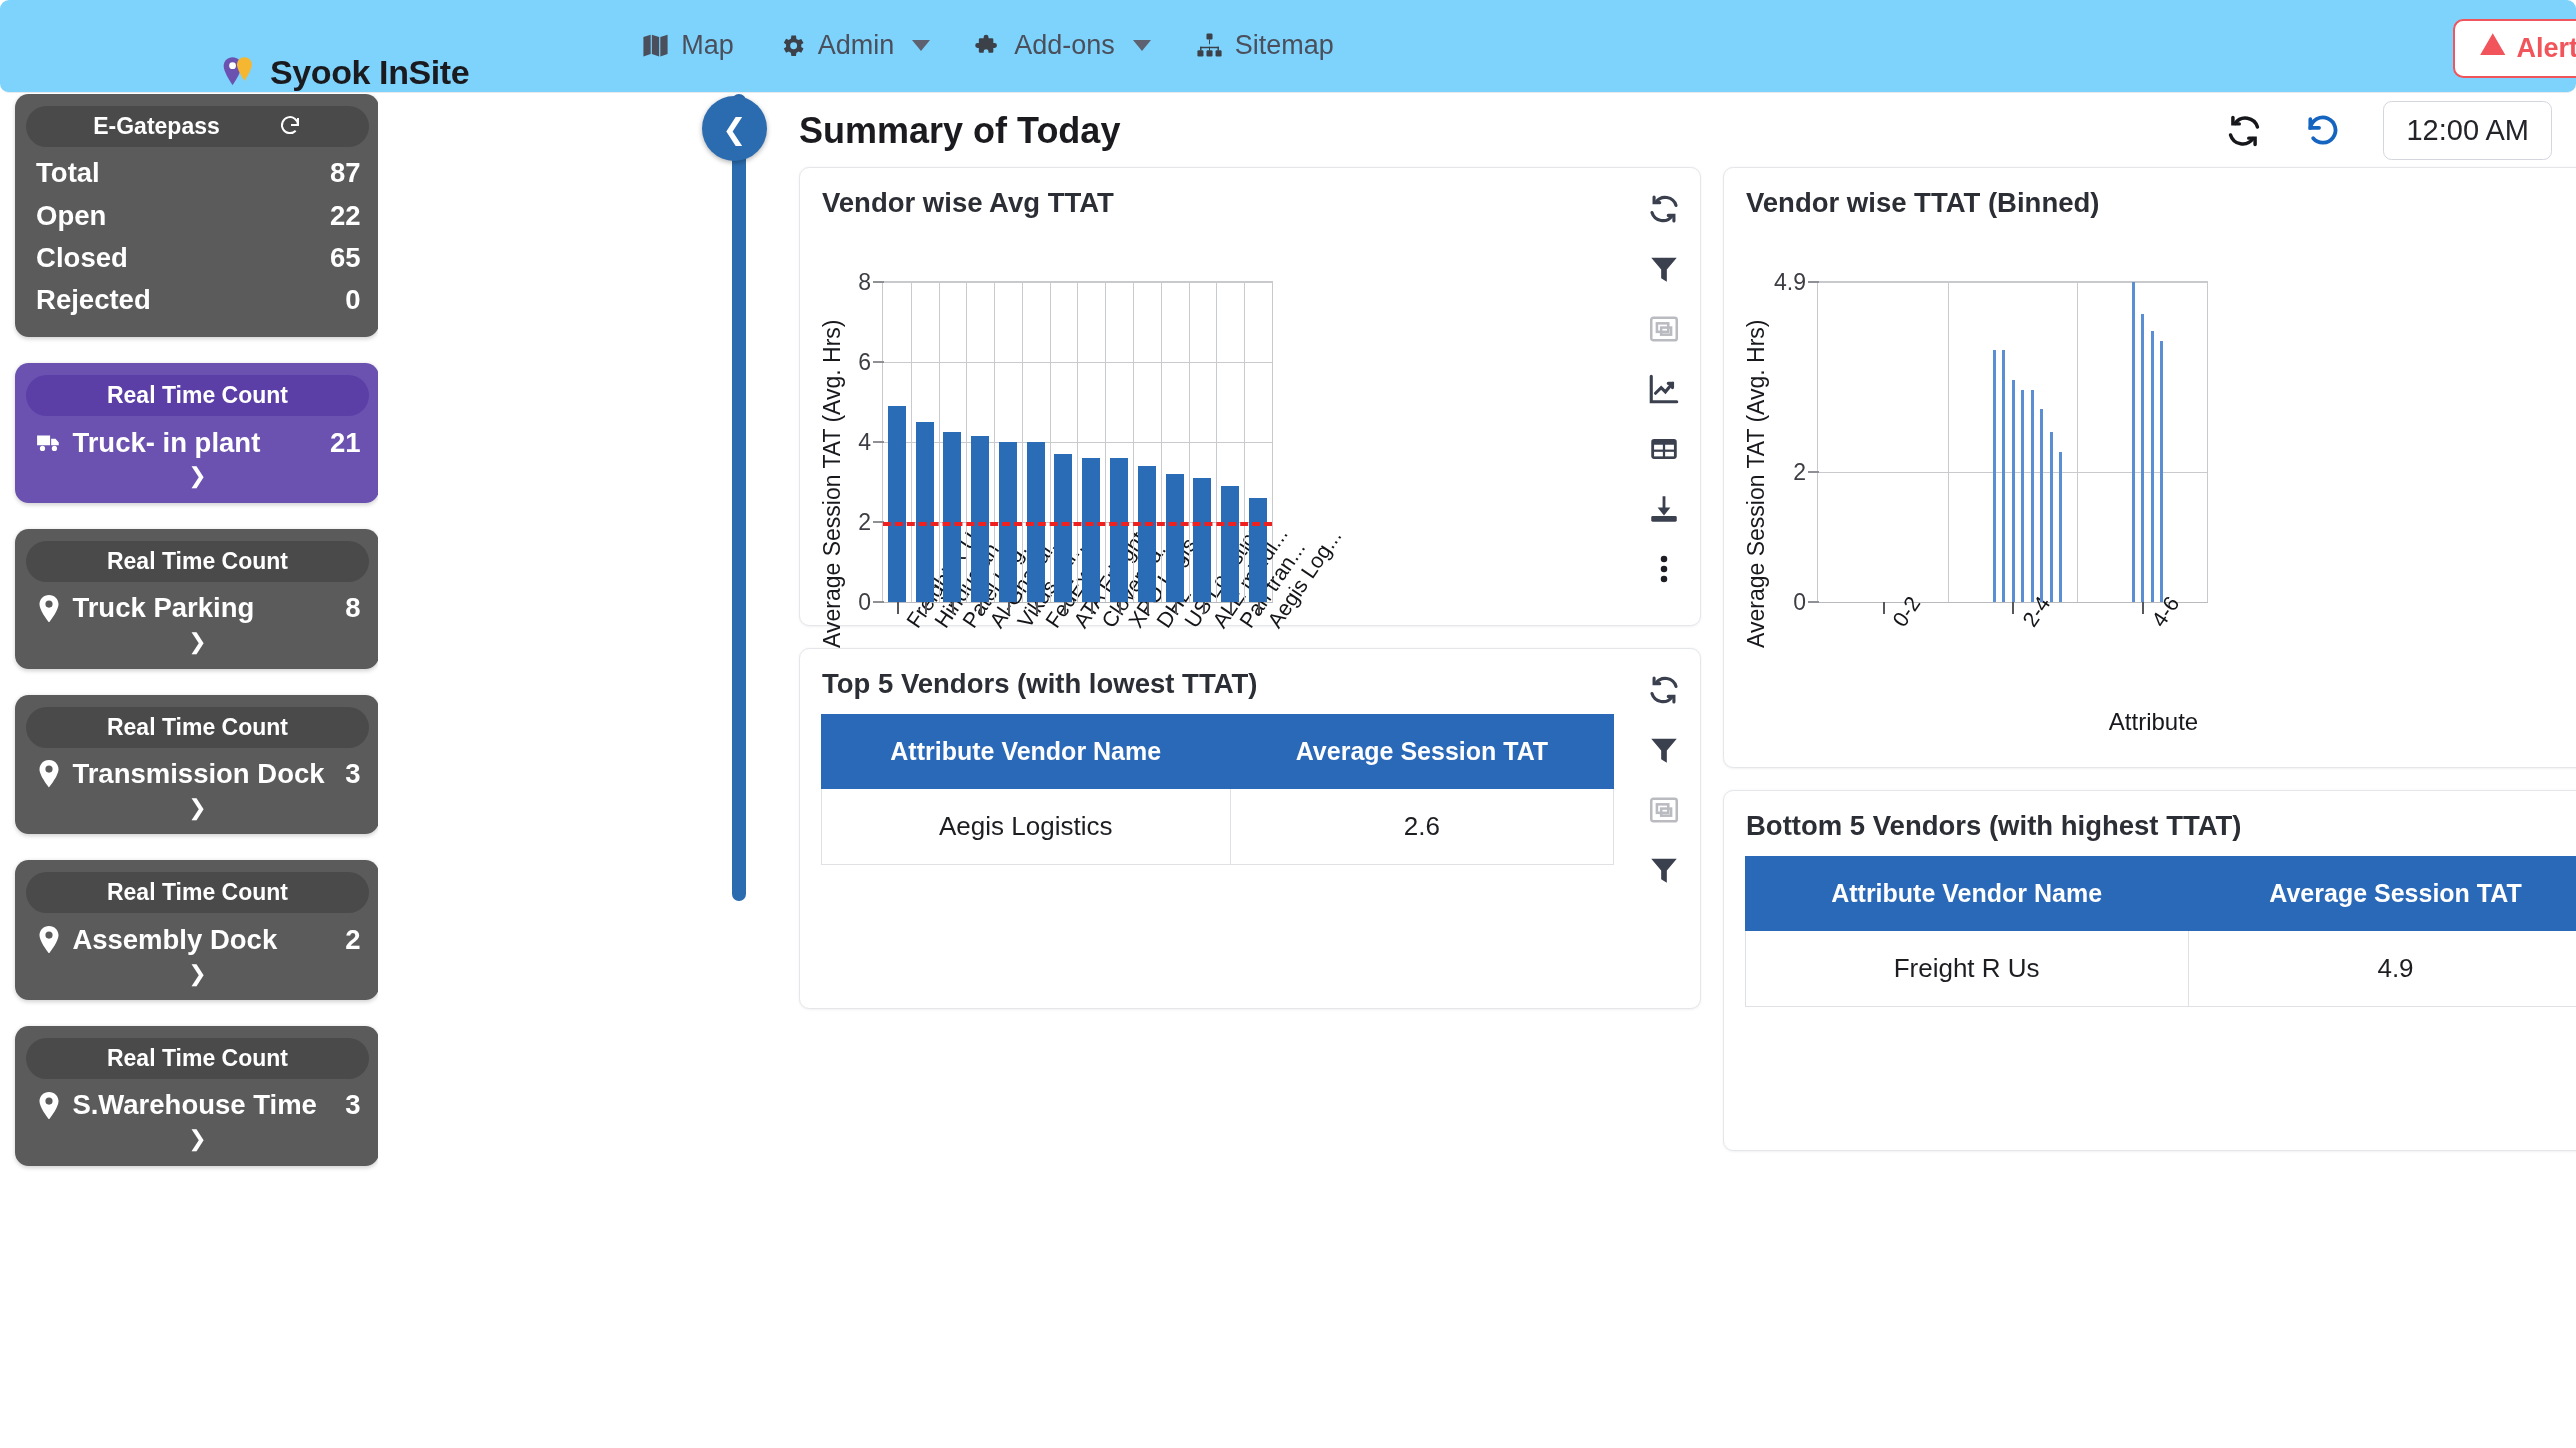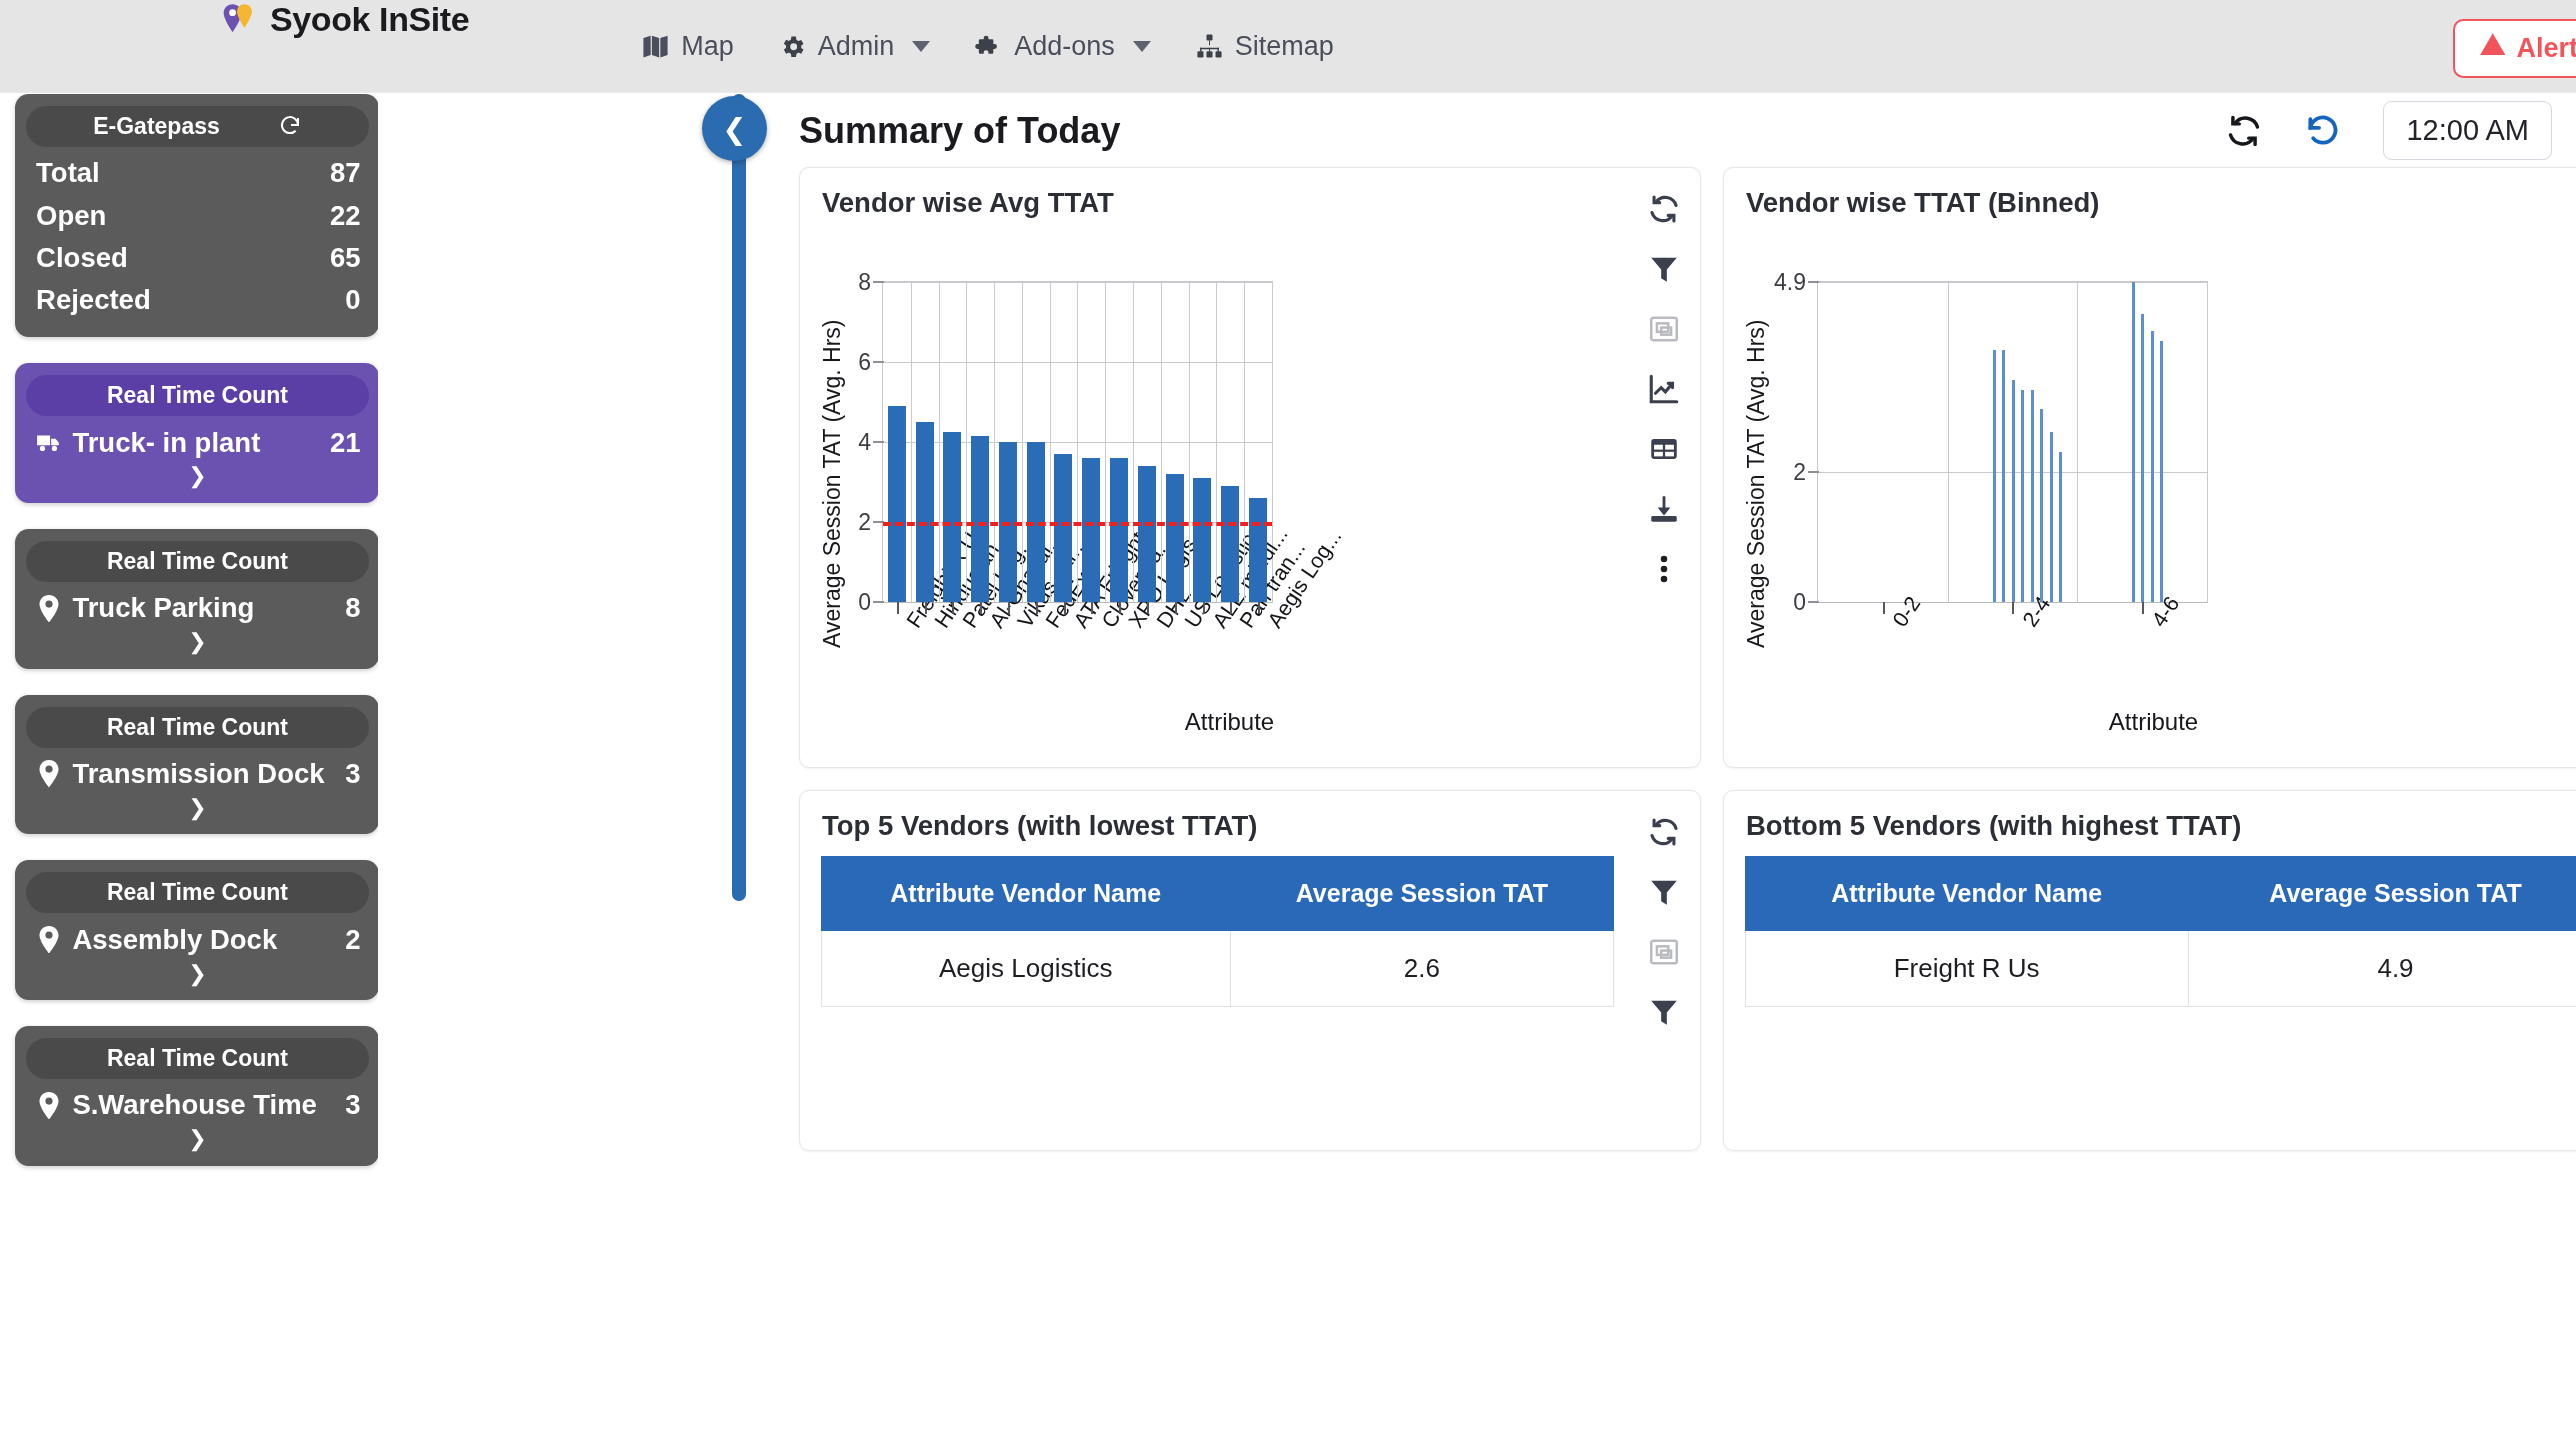--- a/index.html
+++ b/index.html
@@ -6,22 +6,22 @@
   html, body {
     width: 2576px; height: 1449px;
     font-family: "Liberation Sans", sans-serif;
     background: #ffffff;
     overflow: hidden;
   }
 
   
   .topnav {
     position: absolute; top: 0; left: 0; width: 2576px; height: 93px;
-    background: #e5e5e5; border-bottom: 1.7px solid #e9eaee;
-    display: flex; align-items: flex-start;
+    background: #7dd3fc; border-bottom: 1.7px solid #e9eaee;
+    display: flex; align-items: flex-end; border-radius: 9px;
   }
   .brand { display: flex; align-items: center; gap: 12px; margin-left: 219px; }
   .brand-mark { position: relative; width: 39px; height: 39px; }
   .brand-text { font-size: 34px; font-weight: 700; color: #1b1b1f; letter-spacing: -0.4px; }
 
   .navitems { display: flex; align-items: center; margin-left: 150px; height: 93px; }
   .navitem {
     display: flex; align-items: center; gap: 11px;
     padding: 0 22px; height: 93px; cursor: pointer;
     font-size: 27px; color: #4b4f5c; font-weight: 500;
@@ -355,21 +355,21 @@
           </svg>
       </span>
       <span class="time-box">12:00 AM</span>
     </div>
   </div>
 
   <div class="grid">
 
     <div class="col">
 
-      <div class="panel" style="width:902px; height:601px;">
+      <div class="panel" style="width:902px; height:459px;">
         <div class="panel-title">Vendor wise Avg TTAT</div>
         <div class="panel-tools">
           <span class="tool">
             <svg width="34" height="34" viewBox="0 0 24 24" fill="none" stroke="#3b404f" stroke-width="2.2" stroke-linecap="round">
                 <path d="M20.5 9.5a8 8 0 00-14.2-2.3"></path>
                 <path d="M3.5 14.5a8 8 0 0014.2 2.3"></path>
                 <path d="M5 3.5v4h4M19 20.5v-4h-4"></path>
               </svg>
           </span>
           <span class="tool">

